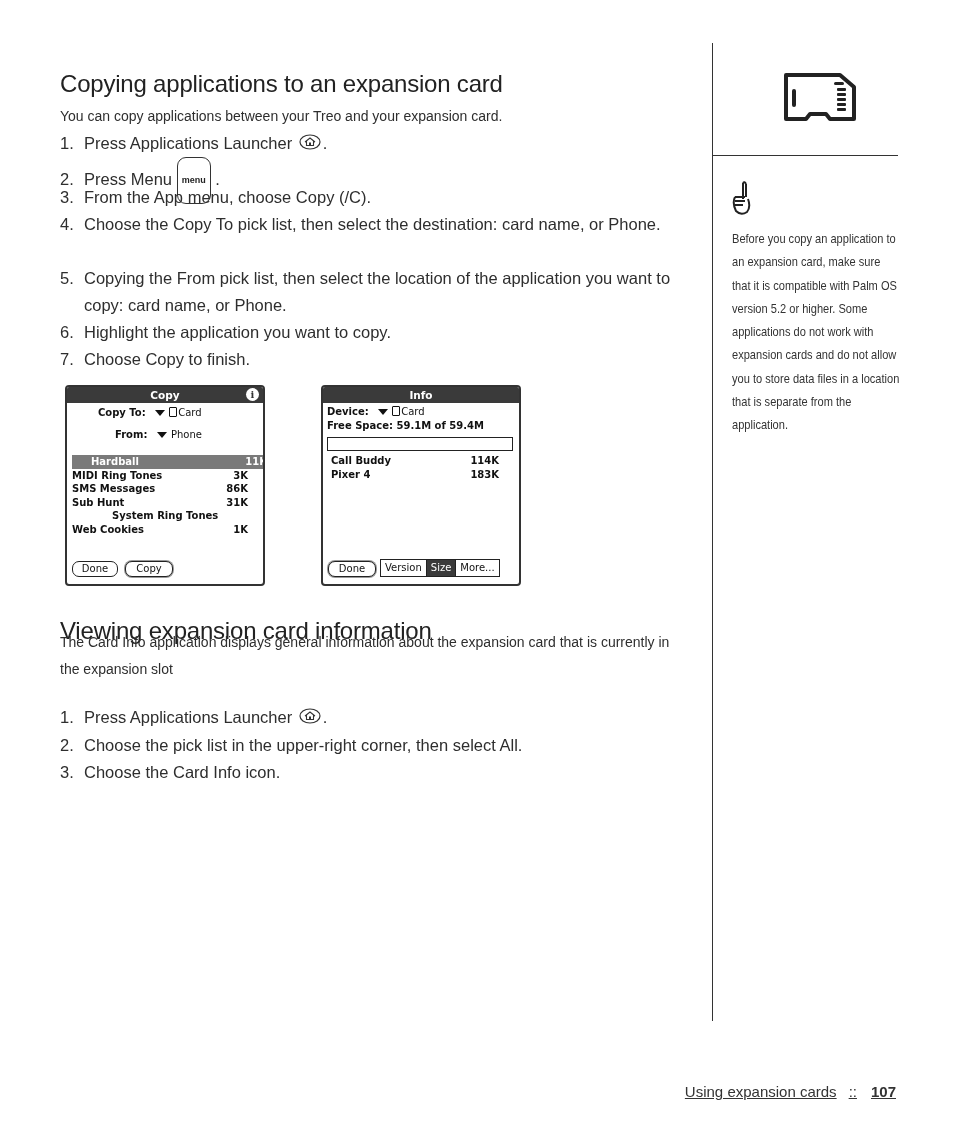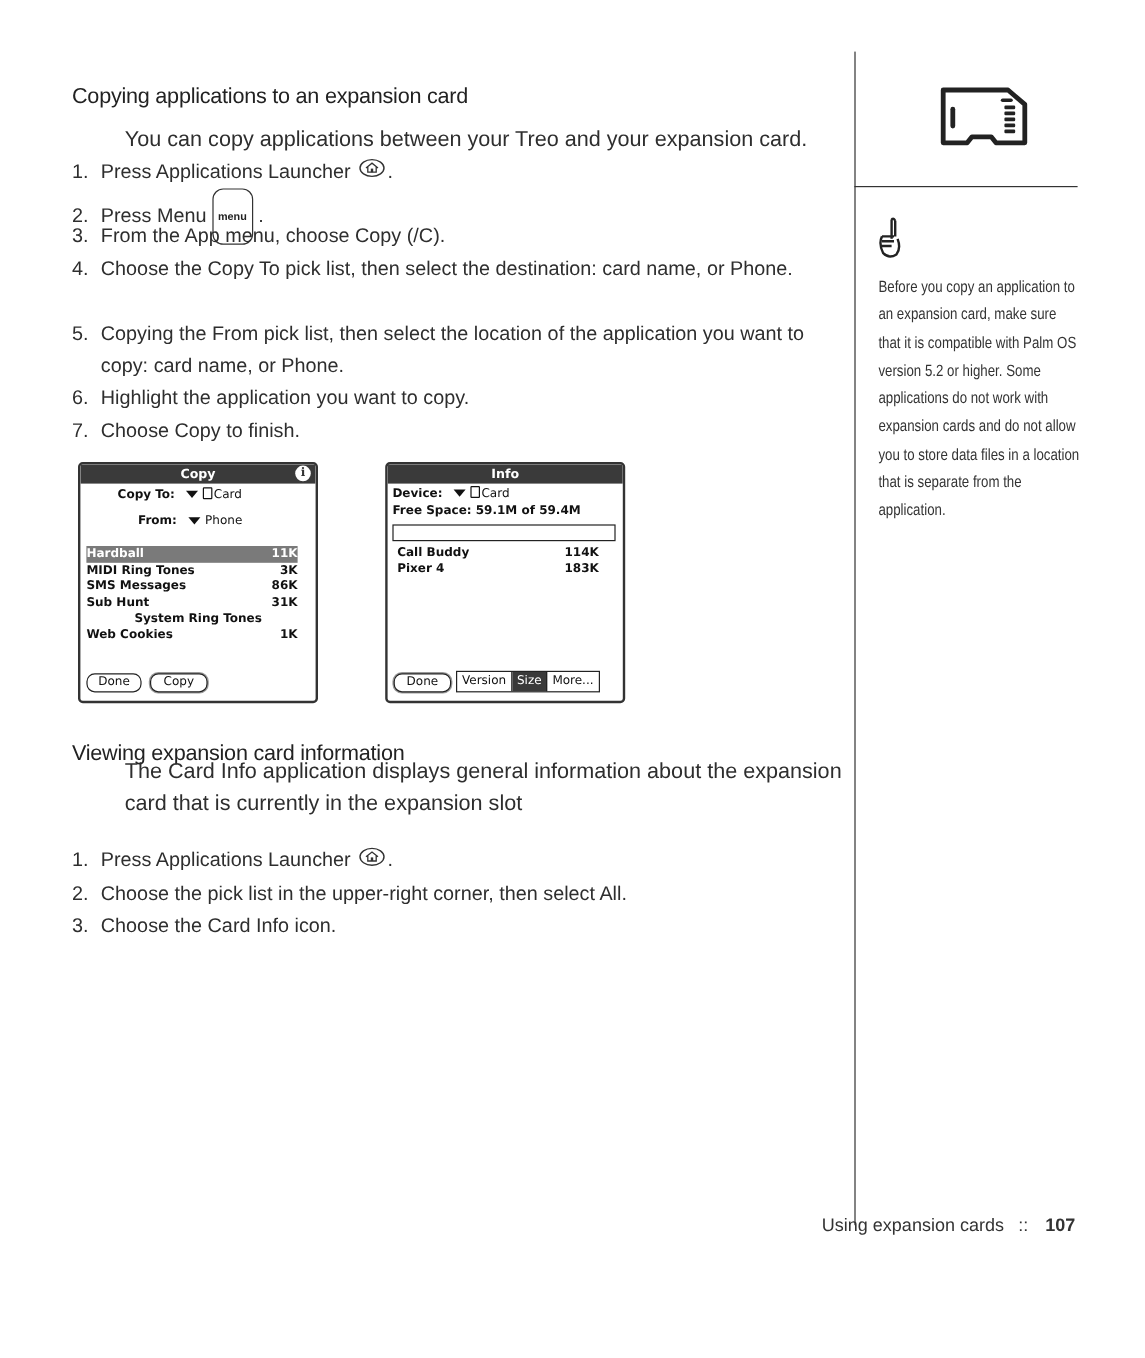--- a/index.html
+++ b/index.html
@@ -1,20 +1,20 @@
 <!DOCTYPE html>
 <html><head>
 <meta charset="utf-8">
 <style>
   html, body { margin:0; padding:0; background:#ffffff; }
   body { width:954px; height:1132px; position:relative; overflow:hidden;
          font-family:"Liberation Sans", sans-serif; color:#2a2a2a; }
   .abs { position:absolute; }
-  h2 { margin:0; font-weight:normal; font-size:18px; color:#222; letter-spacing:-0.2px; }
-  .body-text { font-size:18px; line-height:27px; color:#2e2e2e;margin-left:44px; }
+  h2 { margin:0; font-weight:normal; font-size:24px; color:#222; letter-spacing:-0.2px; }
+  .body-text { font-size:14px; line-height:27px; color:#2e2e2e; }
   .step { position:absolute; left:60px; width:630px; font-size:16.5px; line-height:27px; color:#2e2e2e; }
   .step .num { display:inline-block; width:24px; }
   .step .txt { display:inline-block; vertical-align:top; width:600px; }
   .inline-icon { display:inline-block; vertical-align:middle; margin:0 2px; }
   .menu-key { display:inline-block; border:1.3px solid #333; border-radius:9px; font-size:9px; font-weight:bold;
               padding:16px 4px; line-height:13px; vertical-align:middle; color:#222; }
 
   
   .vrule { position:absolute; left:712px; top:43px; width:1px; height:978px; background:#333; }
   .hrule { position:absolute; left:712px; top:155px; width:186px; height:1px; background:#333; }
@@ -26,29 +26,29 @@
           font-family:"DejaVu Sans", sans-serif; font-size:10px; color:#111; overflow:hidden; }
   .palm .titlebar { height:16px; background:#3a3a3a; color:#fff; font-weight:bold; text-align:center; line-height:16px; font-size:10.5px; position:relative; }
   .palm .info-i { position:absolute; right:4px; top:1px; width:13px; height:13px; border-radius:50%; background:#fff; color:#333;
                   font-size:10px; line-height:13px; text-align:center; font-weight:bold; font-family:"DejaVu Serif", serif; }
   .palm .row { position:absolute; font-weight:bold; }
   .tri { display:inline-block; width:0; height:0; border-left:5px solid transparent; border-right:5px solid transparent; border-top:6px solid #111; vertical-align:middle; margin:0 4px 0 6px; }
   .cardglyph { display:inline-block; width:6px; height:8px; border:1px solid #111; border-radius:1px; vertical-align:middle; margin-right:1px; position:relative; top:-1px; }
   .normal { font-weight:normal; }
   .list-item { position:absolute; left:5px; width:176px; height:13.5px; line-height:13.5px; font-weight:bold; font-size:10px; }
   .list-item .size { position:absolute; right:0; top:0; }
-  .list-item.sel { background:#7a7a7a; color:#fff; }
+  .list-item.sel { background:#7a7a7a; color:#fff;padding-left:19px; }
   .pbtn { position:absolute; height:14px; line-height:14px; border:1.2px solid #222; border-radius:7px; font-size:10px; text-align:center; background:#fff; }
   .pbtn.framed { box-shadow:0 0 0 1px #999; }
   .pushbar { position:absolute; display:flex; border:1.2px solid #222; height:16px; line-height:16px; }
   .pushbar span { padding:0 4px; border-right:1.2px solid #222; font-size:10px; }
   .pushbar span:last-child { border-right:none; }
   .pushbar span.on { background:#3a3a3a; color:#fff;text-align:center; }
 
-  .footer { position:absolute; right:58px; top:1013px; font-size:15px; color:#333; }
+  .footer { position:absolute; right:58px; top:1083px; font-size:15px; color:#333;text-decoration:underline; }
   .footer .pg { font-weight:bold; margin-left:14px; }
   .footer .sep { margin-left:12px; }
 </style>
 </head>
 <body>
 
 <h2 class="abs" style="left:60px; top:70px;">Copying applications to an expansion card</h2>
 <div class="abs body-text" style="left:60px; top:103px;">You can copy applications between your Treo and your expansion card.</div>
 
 <div class="step" style="top:130px;">

